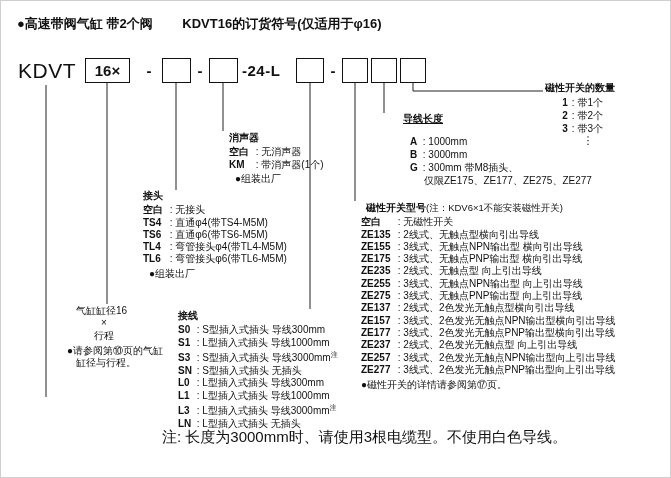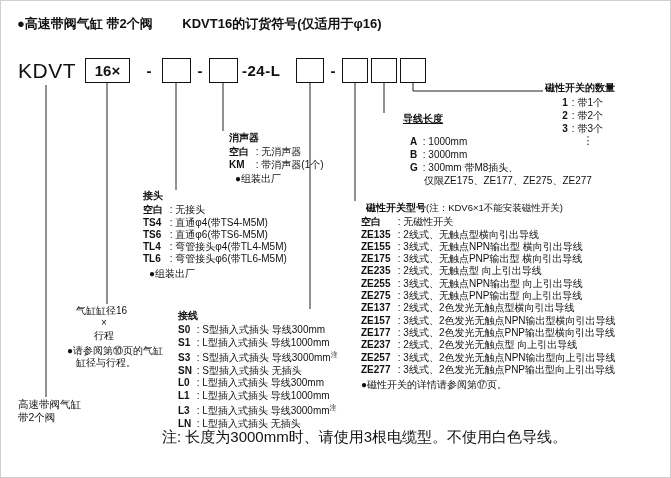--- a/index.html
+++ b/index.html
@@ -185,18 +185,14 @@
   <div class="block" id="blk-count">
     <div class="btitle">磁性开关的数量</div>
     <div class="list codew-8">
         <div class="row"><span class="code">1</span><span class="sep"> : </span><span class="desc">带1个</span></div>
         <div class="row"><span class="code">2</span><span class="sep"> : </span><span class="desc">带2个</span></div>
         <div class="row"><span class="code">3</span><span class="sep"> : </span><span class="desc">带3个</span></div>
       </div>
     <div class="ellipsis">⋮</div>
   </div>
 
-  <div id="product-label">
-    <div>高速带阀气缸</div>
-    <div>带2个阀</div>
-  </div>
 
 </div>
 
 </body></html>

